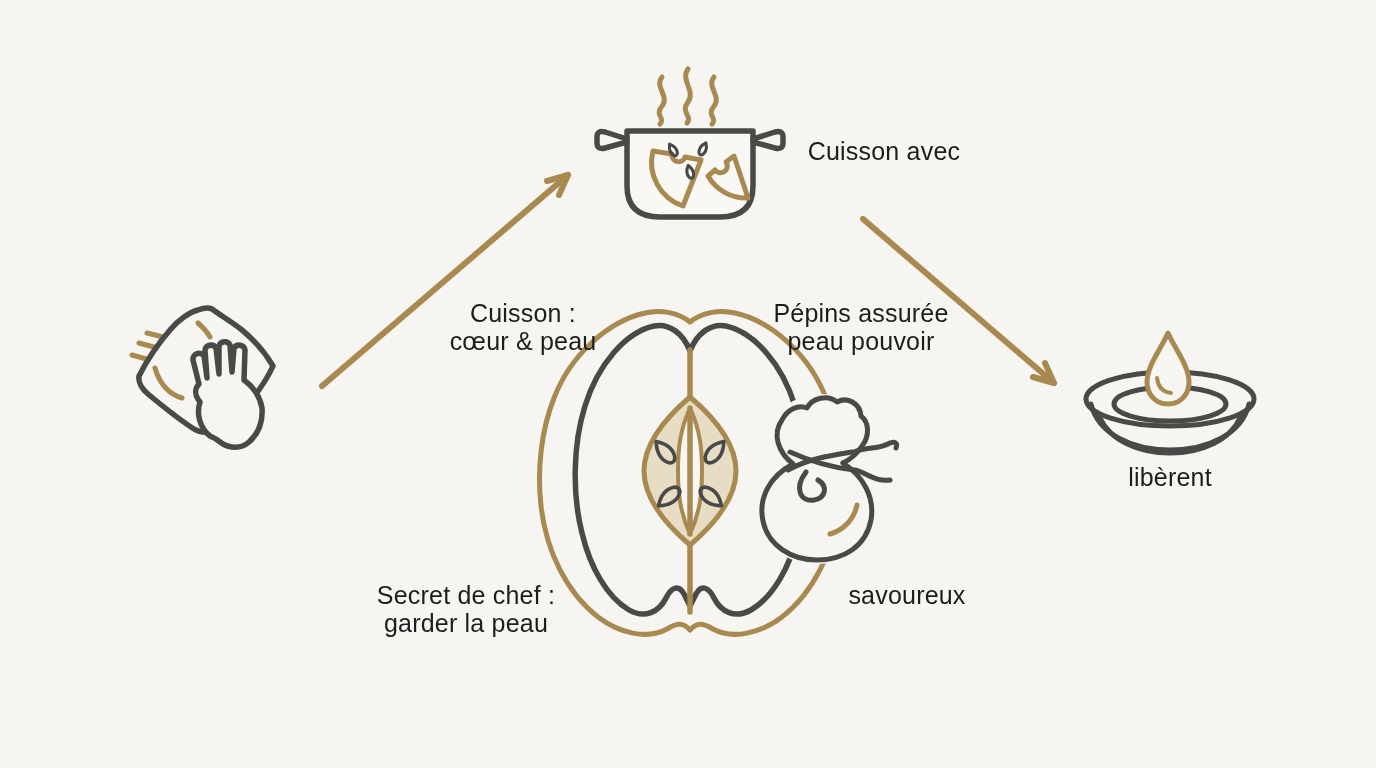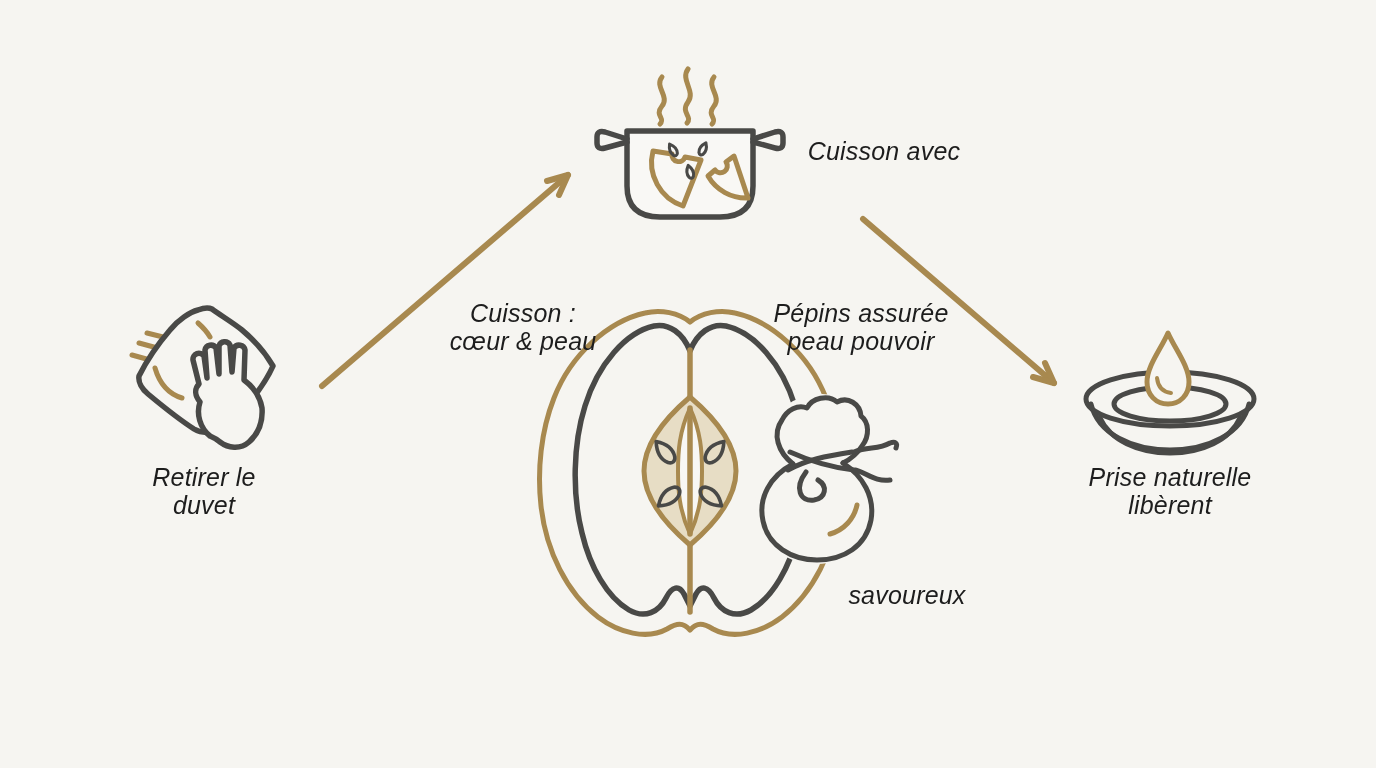--- a/index.html
+++ b/index.html
@@ -19,21 +19,20 @@
   .potfill{fill:#f9f8f5 !important;}
   .corefill{fill:#e7ddc5 !important;}
   .slitfill{fill:#f8f7f4 !important;}
   .tanfill{fill:#bd9a5e;stroke:none;}
   .seed{fill:#b38f51;stroke:#494947;stroke-width:2.9px;stroke-linejoin:round;}
   .potseed{fill:#f9f8f5;stroke:#494947;stroke-width:5px;stroke-linejoin:round;}
   .label{
     position:absolute;transform:translateX(-50%);text-align:center;
     font-size:25px;line-height:28px;color:#1d1d1d;white-space:nowrap;
     letter-spacing:0.2px;
-    font-style:italic;
   }
 </style>
 </head>
 <body>
 
 <div class="stage">
 
   <svg class="lineart" width="1376" height="768" viewBox="0 0 1376 768">
     <defs>
       <path id="seedshape" d="M 0 -11 C 5.5 -4 6.5 2.5 3.5 8 C 1.5 11 -1.5 11 -3.5 8 C -6.5 2.5 -5.5 -4 0 -11 Z"></path>
@@ -150,38 +149,37 @@
         C 1147 395 1156 404 1168 404 C 1180 404 1189 395 1189 382
         C 1189 366 1175 349 1168 333 Z"></path>
       <path class="gold w4" d="M 1157 378 C 1158 387 1163 392 1171 393"></path>
     </g>
   </svg>
 
   <div class="label" style="left:884px;top:137px">
     <div>Cuisson avec</div>
   </div>
 
-  <div class="label" style="left:204px;top:463px">
-    <div>Retirer le</div>
-    <div>duvet</div>
-  </div>
 
   <div class="label" style="left:523px;top:299px">
     <div>Cuisson :</div>
     <div>cœur &amp; peau</div>
   </div>
 
   <div class="label" style="left:861px;top:299px">
     <div>Pépins assurée</div>
     <div>peau pouvoir</div>
   </div>
 
+  <div class="label" style="left:466px;top:581px">
+    <div>Secret de chef :</div>
+    <div>garder la peau</div>
+  </div>
 
   <div class="label" style="left:907px;top:581px">
     <div>savoureux</div>
   </div>
 
   <div class="label" style="left:1170px;top:463px">
-    <div>Prise naturelle</div>
     <div>libèrent</div>
   </div>
 
 </div>
 
 </body></html>

